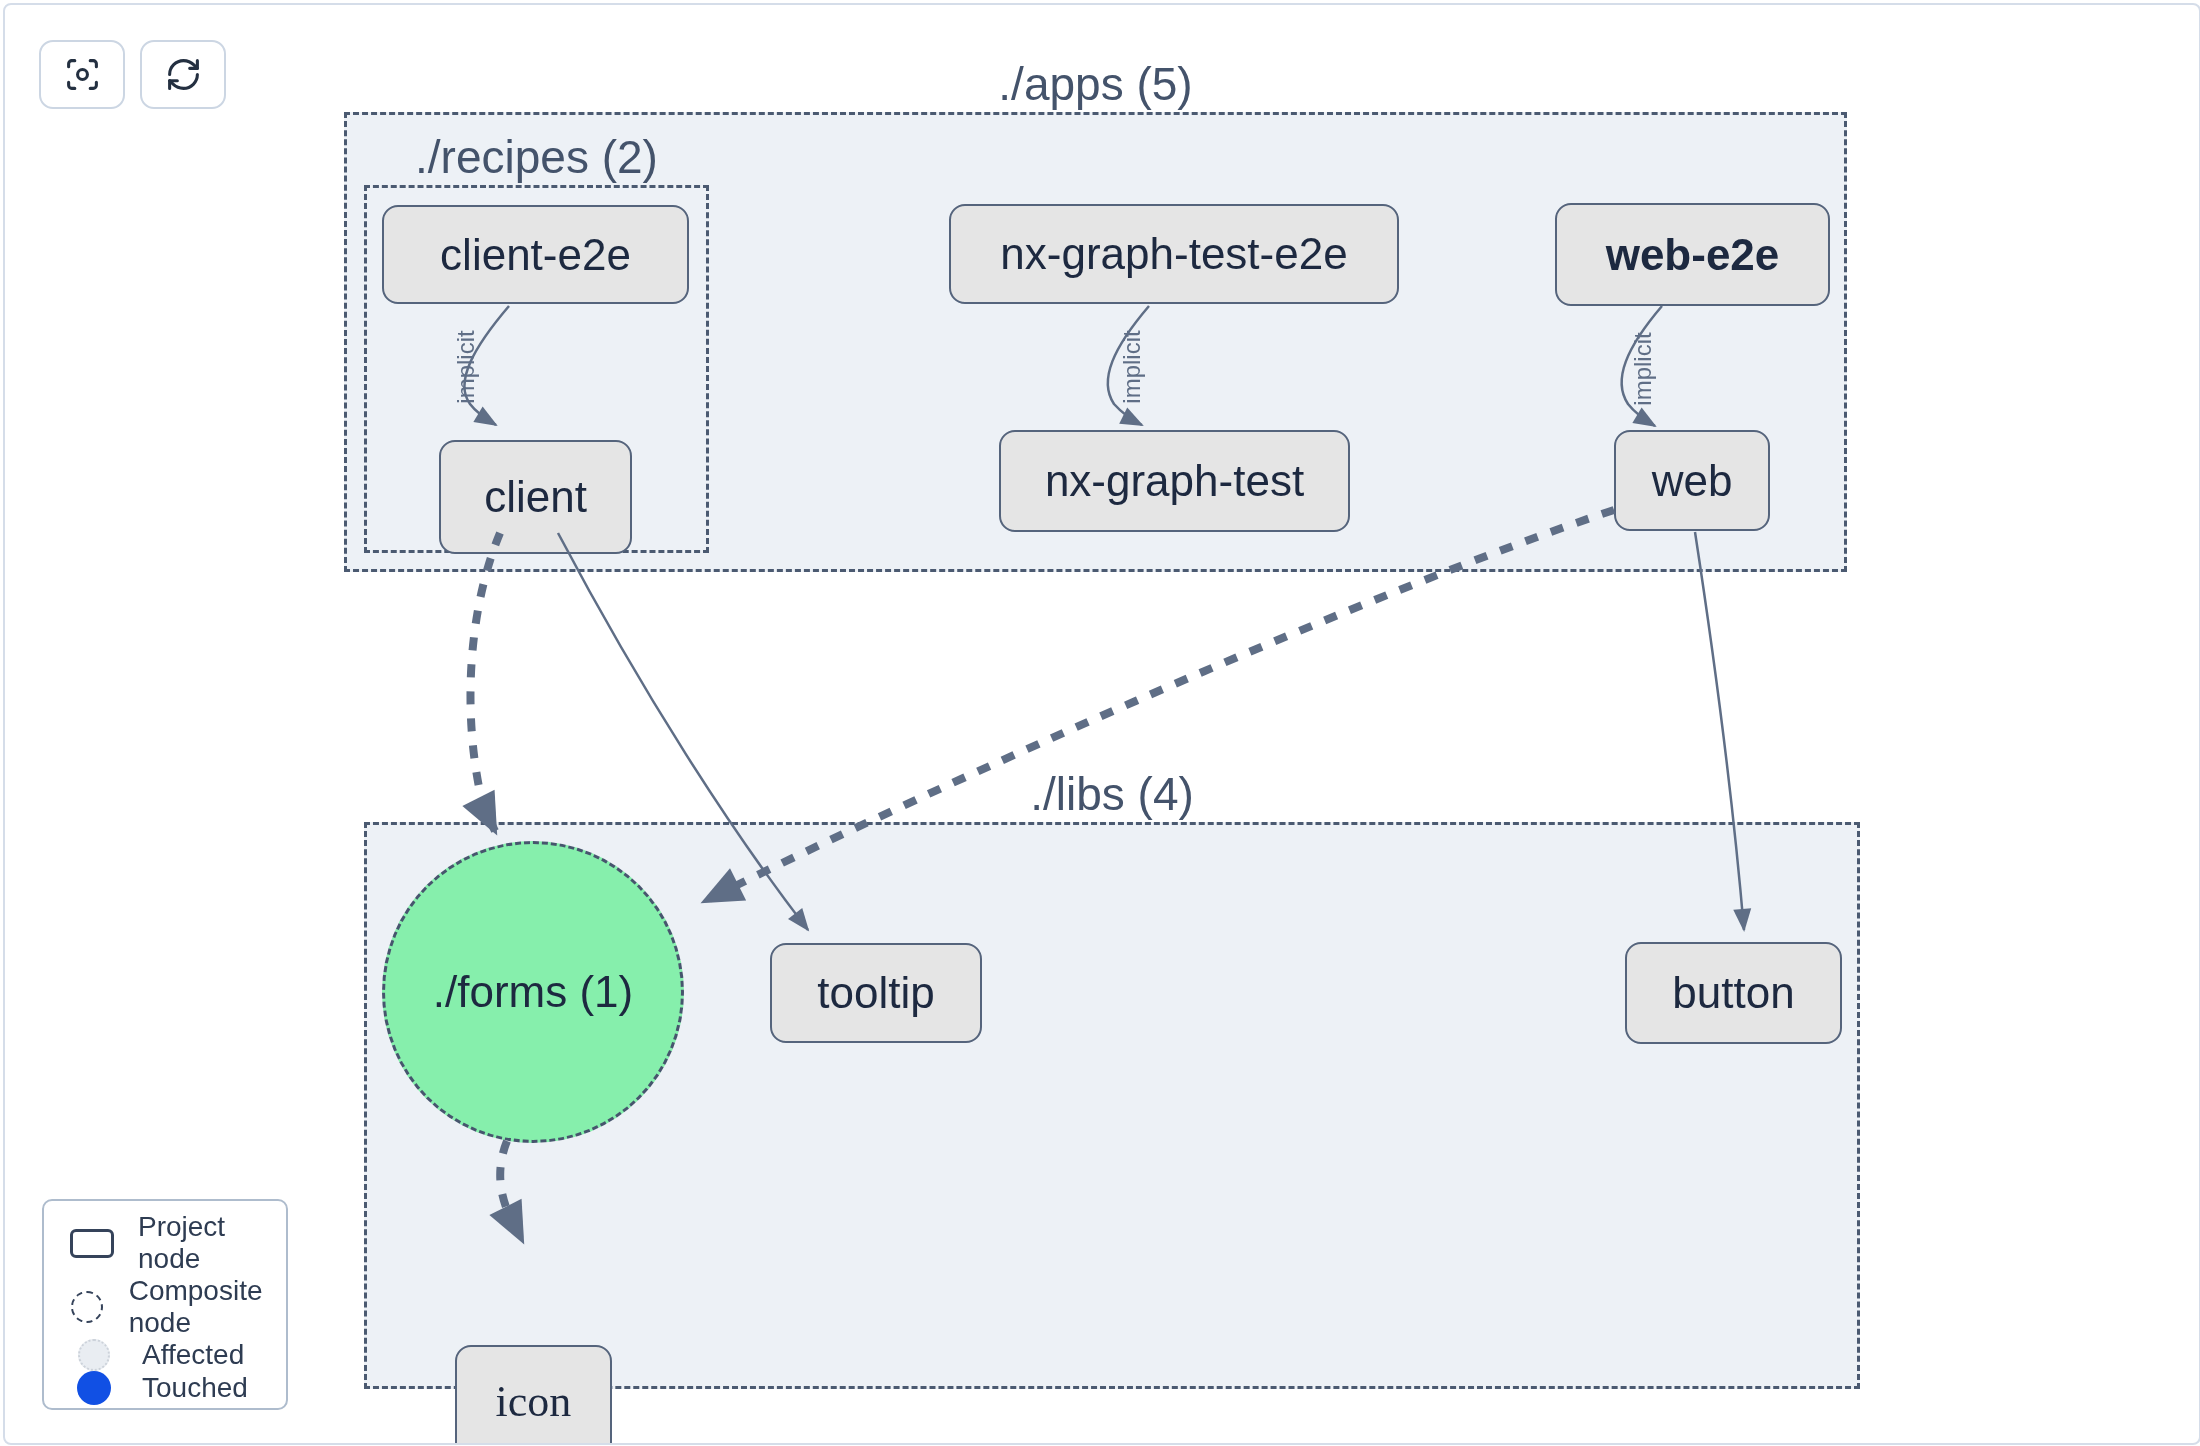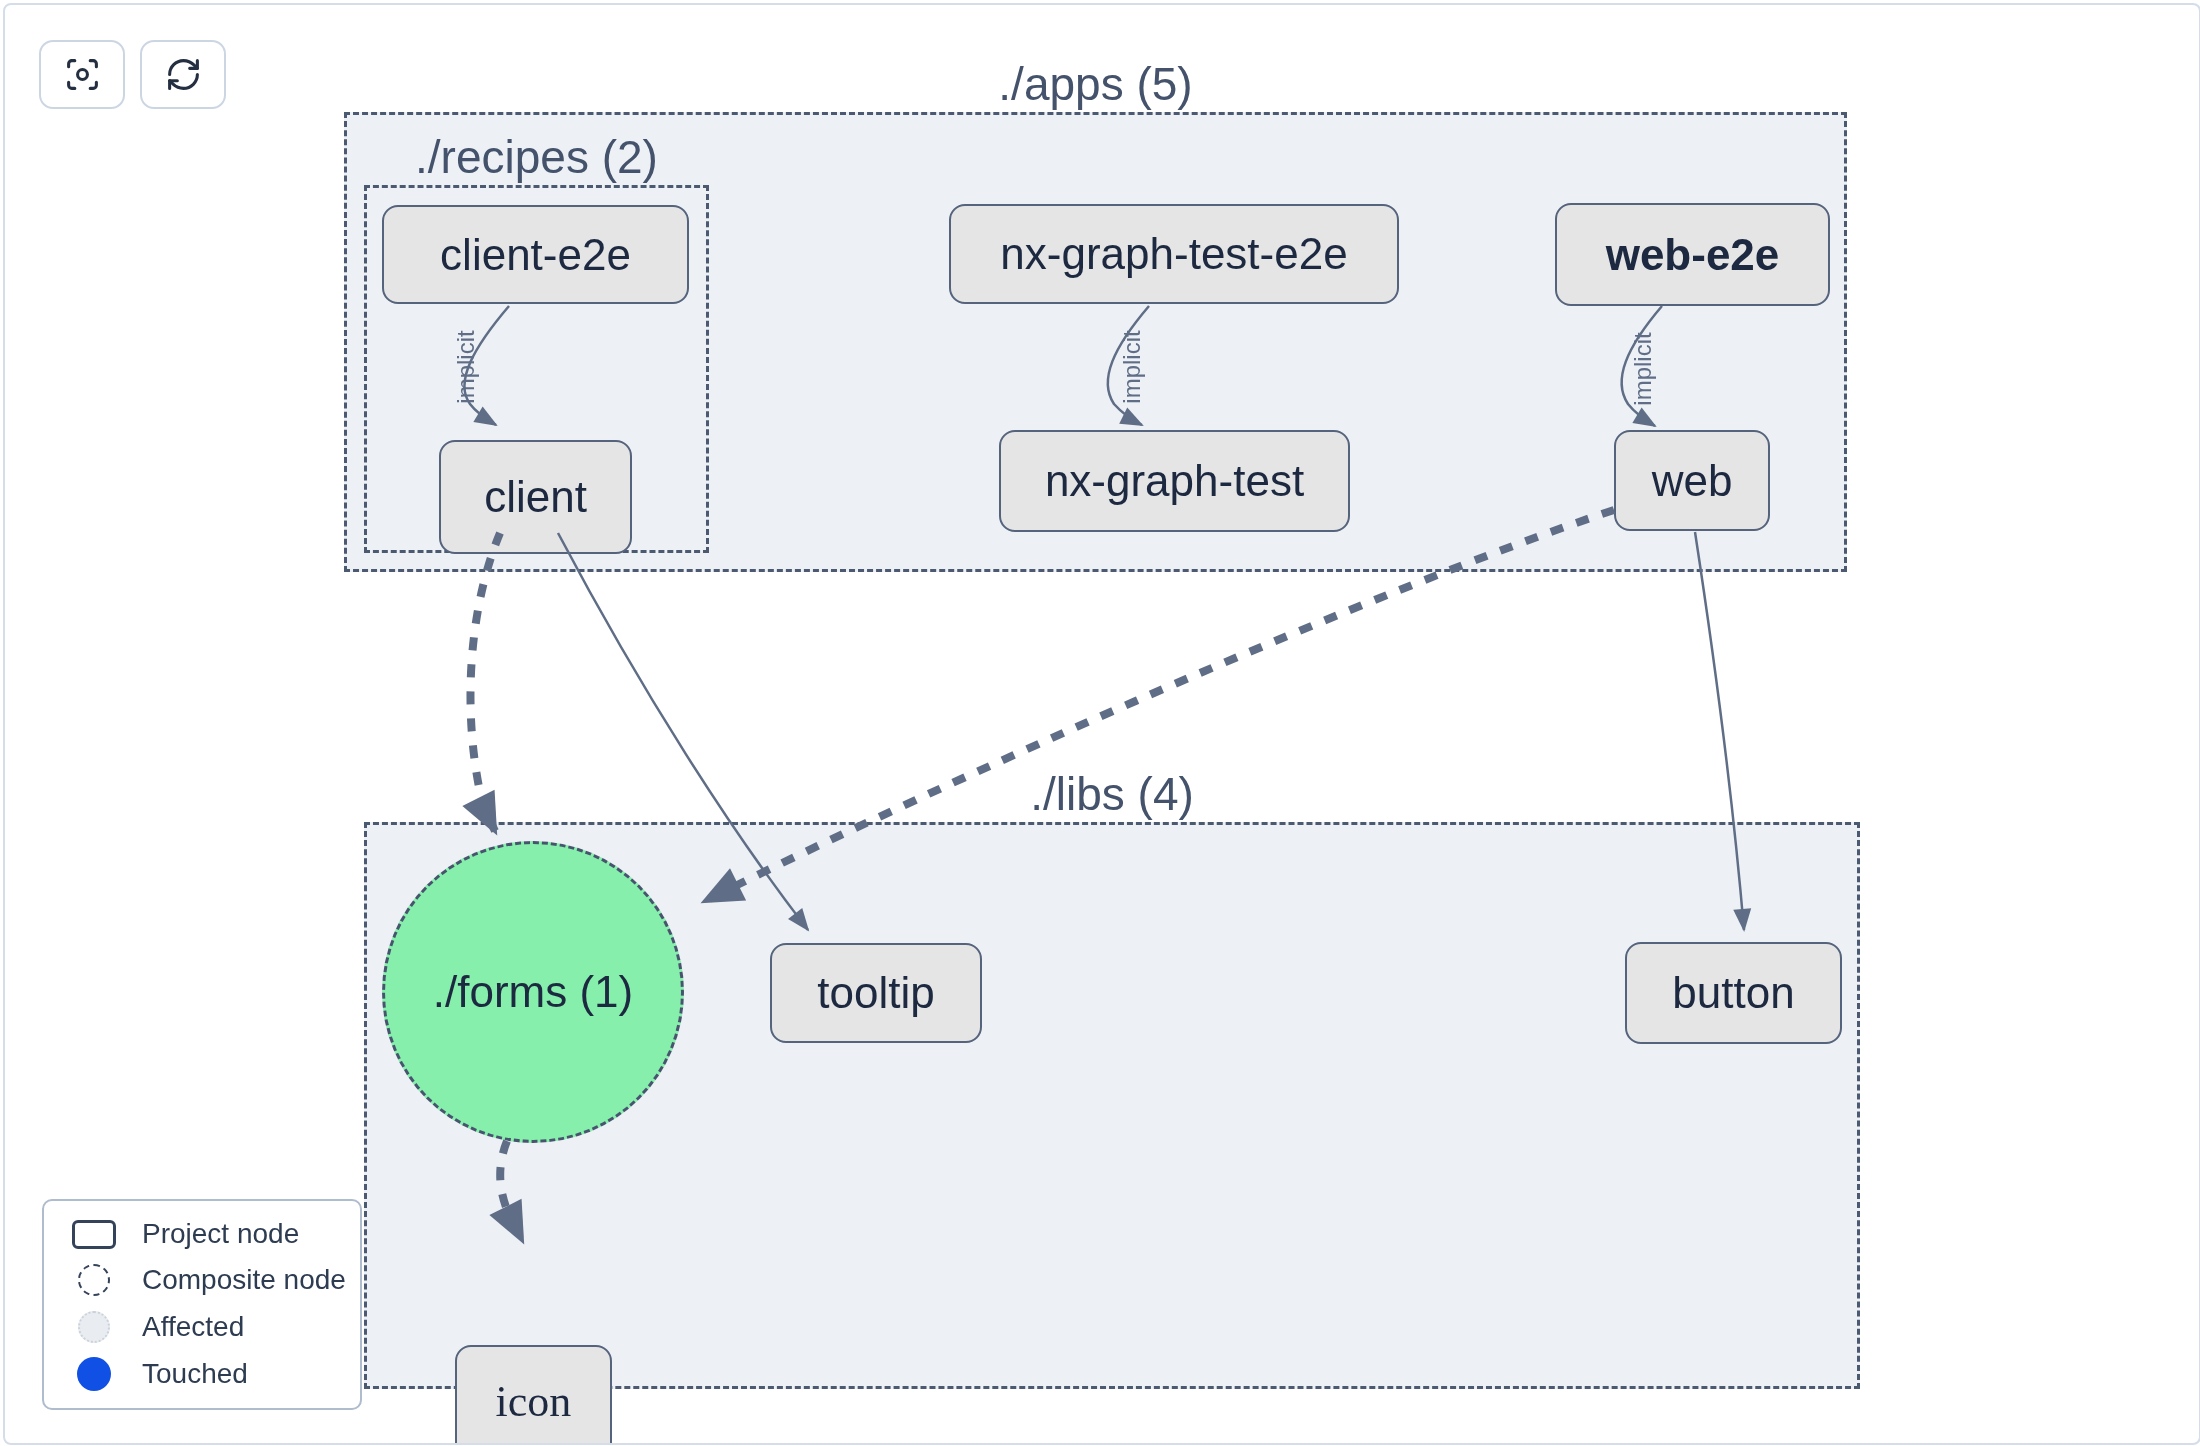--- a/index.html
+++ b/index.html
@@ -34,21 +34,21 @@
     background:#86efac;border:3px dashed #46556d;border-radius:50%;
     font-size:44px;color:#1d2940;white-space:nowrap;box-sizing:border-box;cursor:pointer;
   }
   
   svg.edges{position:absolute;left:0;top:0;z-index:5;pointer-events:none;}
   .edge-thin{stroke:#5f6e86;stroke-width:2.5;fill:none;}
   .edge-thick{stroke:#5f6e86;stroke-width:8;fill:none;stroke-dasharray:13 14;}
   .edge-label{font-size:24px;fill:#5f6e86;font-family:"Liberation Sans",sans-serif;}
   
   .legend{
-    position:absolute;left:37px;top:1194px;width:320px;height:211px;z-index:6;
+    position:absolute;left:37px;top:1194px;width:246px;height:211px;z-index:6;
     background:#ffffff;border:2px solid #aebccd;border-radius:10px;box-sizing:border-box;
     display:flex;flex-direction:column;justify-content:space-around;padding:10px 10px 10px 26px;
   }
   .legend-row{display:flex;align-items:center;gap:24px;}
   .legend-swatch{width:48px;display:flex;align-items:center;justify-content:center;}
   .legend-label{font-size:28px;color:#2e3c52;}
   .sw-project{width:44px;height:29px;background:#ffffff;border:3px solid #35435a;border-radius:6px;box-sizing:border-box;}
   .sw-composite{width:32px;height:32px;background:#ffffff;border:2.5px dashed #35435a;border-radius:50%;box-sizing:border-box;}
   .sw-affected{width:32px;height:32px;background:#e9edf2;border:2px dotted #ccd2da;border-radius:50%;box-sizing:border-box;}
   .sw-touched{width:34px;height:34px;background:#1150e4;border-radius:50%;}

